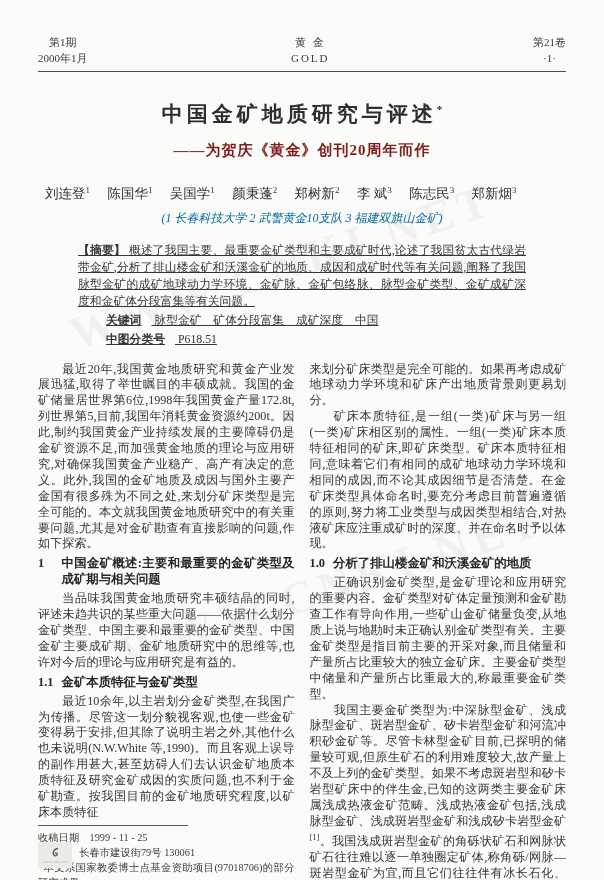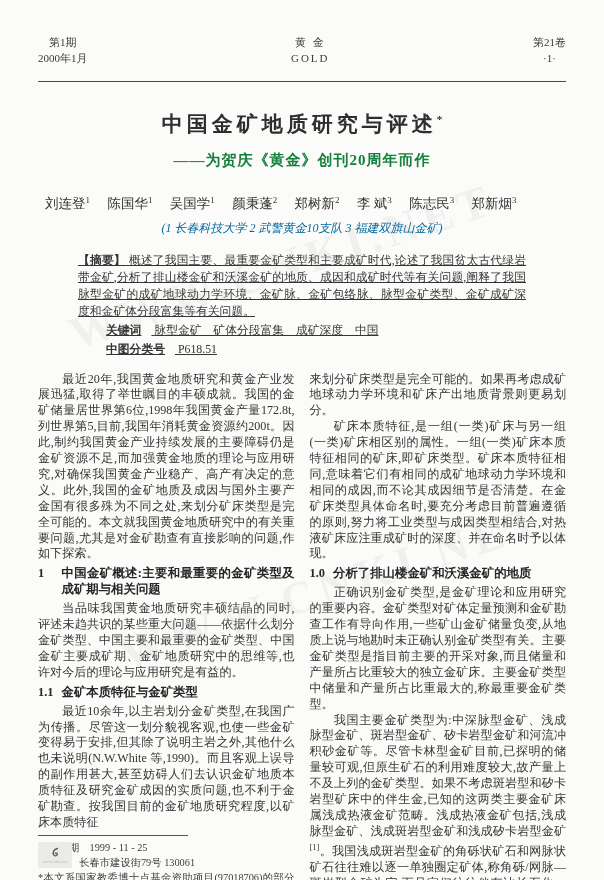--- a/index.html
+++ b/index.html
@@ -11,34 +11,34 @@
     color:#333;
     font-family:"Liberation Serif","DejaVu Serif",serif;
     overflow:hidden;
     box-sizing:border-box;
     padding:34px 38px 0 38px;
   }
   
   .journal-header{
     display:flex;justify-content:space-between;align-items:flex-end;
     font-size:11px;line-height:16px;color:#3c3c3c;
-    padding-bottom:15px;
+    padding-bottom:5px;
     border-bottom:1.6px solid #4a4a4a;
   }
   .jh-block{text-align:center;}
   .jh-center{letter-spacing:2px;}
   
   .title{
     text-align:center;margin-top:28px;
     font-size:21px;font-weight:bold;color:#2e2e2e;letter-spacing:4px;
   }
   .title sup{font-size:11px;letter-spacing:0;}
   .subtitle{
     text-align:center;margin-top:13px;
-    font-size:15px;font-weight:bold;color:#15803d;letter-spacing:1px;
+    font-size:15px;font-weight:bold;color:#7f1d1d;letter-spacing:1px;
   }
   
   .authors{
     text-align:left;margin-top:24px;
     font-size:13.5px;color:#333;
   }
   .author{margin:0 7px;white-space:nowrap;}
   .author sup{font-size:9px;}
   .affiliation{
     text-align:center;margin-top:7px;

